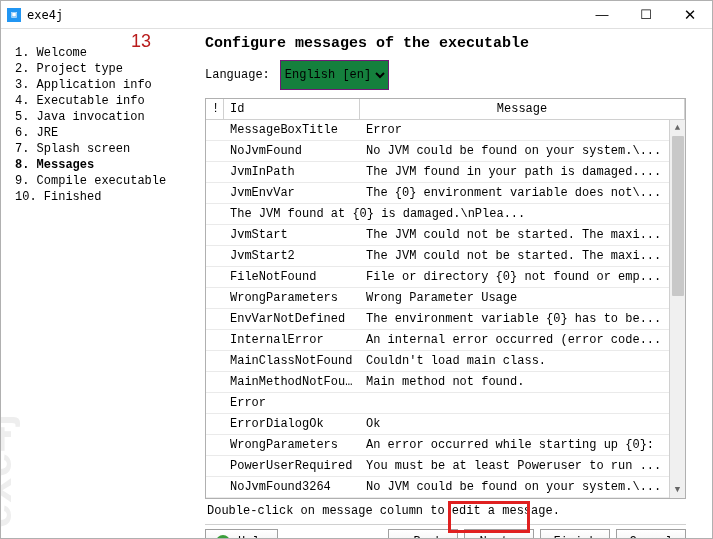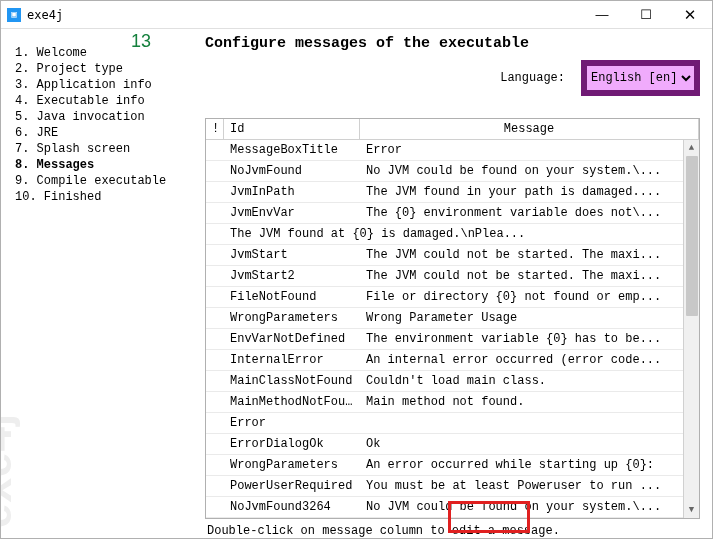--- a/index.html
+++ b/index.html
@@ -44,21 +44,21 @@
   .sidebar {
     width: 200px;
     padding: 8px 6px;
     position: relative;
     border-right: 0;
     height: 100%;
   }
   .annotation {
     position: absolute;
     top: 2px; left: 130px;
-    color: #15803d;
+    color: #b91c1c;
     font-size: 18px;
     font-family: Arial, sans-serif;
   }
   .steps { list-style:none; padding:0; margin:8px; }
   .steps li {
     padding: 1px 0;
     font-family: "SimSun","Courier New",monospace;
     white-space: nowrap;
   }
   .steps li.current { font-weight: bold; }
@@ -71,41 +71,40 @@
     transform: rotate(-90deg);
     transform-origin: left bottom;
     font-weight: bold;
     letter-spacing: 1px;
     z-index: 0;
   }
   .content {
     flex: 1;
     display: flex;
     flex-direction: column;
-    padding: 6px 12px 8px 4px;
+    padding: 6px 26px 8px 4px;
     height: 100%;
     position: relative;
   }
   .heading {
     font-family: "SimSun","Courier New",monospace;
     font-weight: bold;
     font-size: 15px;
     margin-bottom: 8px;
   }
   .langrow {
-    display:flex; align-items:center; gap:16px;
-    margin-bottom: 22px;
-    justify-content: flex-end;
+    display:flex; align-items:center; gap:10px;
+    margin-bottom: 8px;
   }
   .langrow select {
     font-family: "SimSun","Courier New",monospace;
     font-size: 12px;
-    border: 6px solid #701a75;
-    background:#f0abfc;
-    height: 36px;
+    border: 1px solid #701a75;
+    background:#15803d;
+    height: 30px;
   }
   .tablewrap {
     border: 1px solid #b0b0b0;
     flex: 0 0 auto;
     display:flex;
     flex-direction: column;
     position: relative;
   }
   .thead {
     display:flex;

